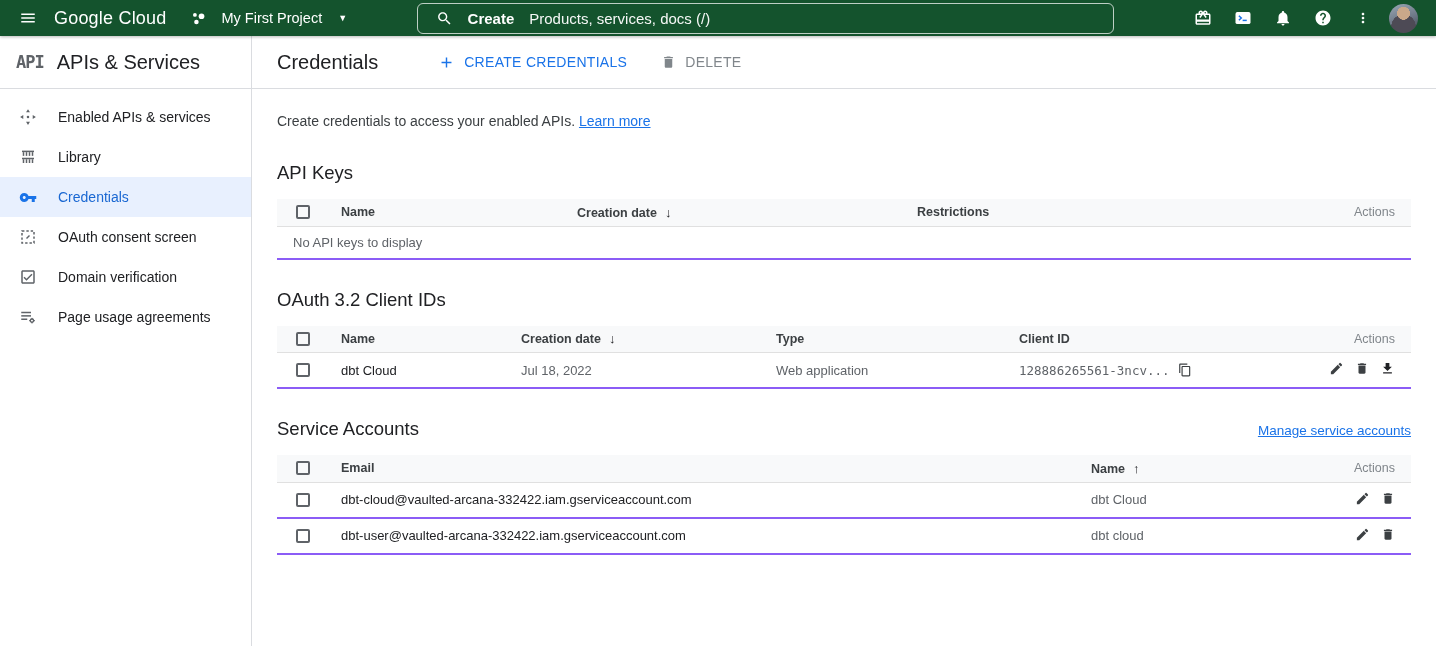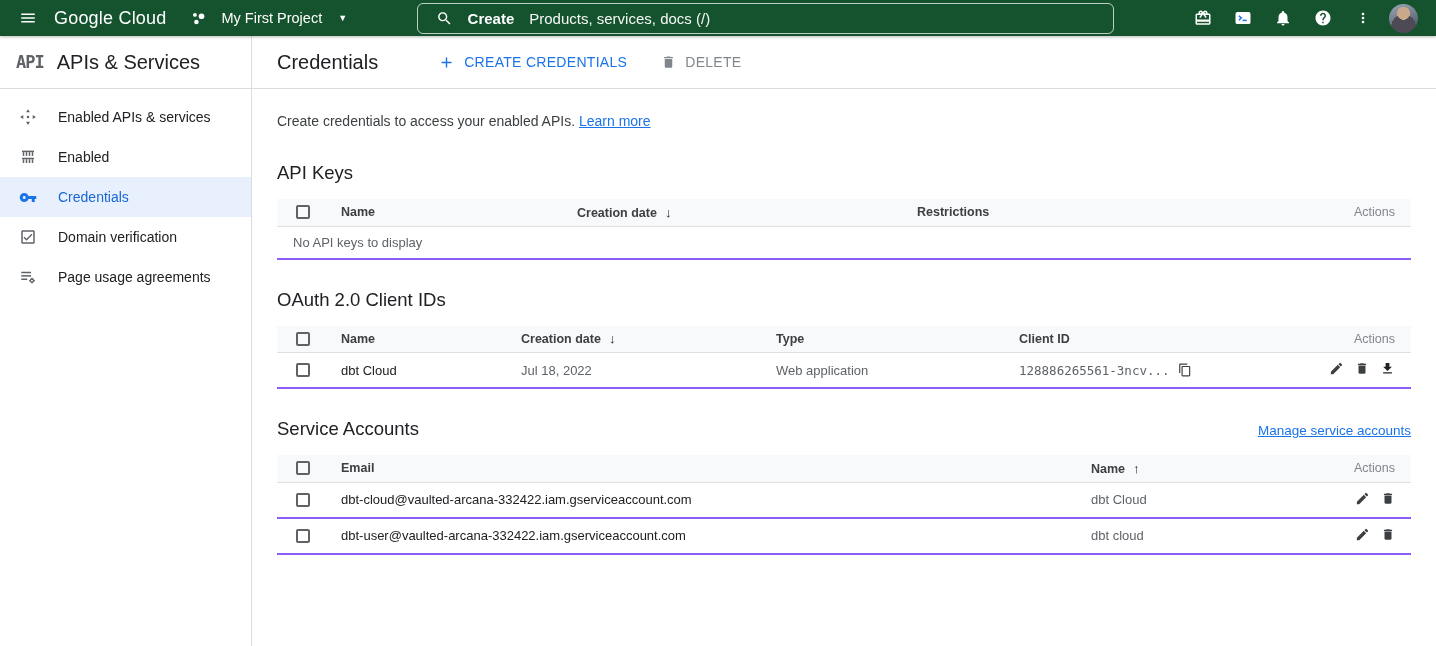--- a/index.html
+++ b/index.html
@@ -168,29 +168,38 @@
               <rect x="9" y="5.5" width="2" height="5"></rect>
               <rect x="13" y="5.5" width="2" height="5"></rect>
               <rect x="17" y="5.5" width="2" height="5"></rect>
               <rect x="4" y="13" width="16" height="2"></rect>
               <rect x="5" y="15" width="2" height="5"></rect>
               <rect x="9" y="15" width="2" height="5"></rect>
               <rect x="13" y="15" width="2" height="5"></rect>
               <rect x="17" y="15" width="2" height="5"></rect>
             </svg>
         </span>
-        <span>Enabled</span>
+        <span>Library</span>
       </div>
       <div class="nav-item selected">
         <span class="nicon">
           <svg width="19" height="19" viewBox="0 0 24 24" fill="currentColor">
               <path d="M12.65 10C11.83 7.67 9.61 6 7 6c-3.31 0-6 2.69-6 6s2.69 6 6 6c2.61 0 4.83-1.67 5.65-4H17v4h4v-4h2v-4H12.65zM7 14c-1.1 0-2-.9-2-2s.9-2 2-2 2 .9 2 2-.9 2-2 2z"></path>
             </svg>
         </span>
         <span>Credentials</span>
+      </div>
+      <div class="nav-item">
+        <span class="nicon">
+          <svg width="18" height="18" viewBox="0 0 24 24" fill="none" stroke="currentColor" stroke-width="2">
+              <rect x="4" y="4" width="16" height="16" stroke-dasharray="3.2 2.6"></rect>
+              <path d="M10 14l4-4" stroke-dasharray="none"></path>
+            </svg>
+        </span>
+        <span>OAuth consent screen</span>
       </div>
       <div class="nav-item">
         <span class="nicon">
           <svg width="18" height="18" viewBox="0 0 24 24" fill="currentColor">
               <path d="M19 3H5c-1.1 0-2 .9-2 2v14c0 1.1.9 2 2 2h14c1.1 0 2-.9 2-2V5c0-1.1-.9-2-2-2zm0 16H5V5h14v14zm-1.01-10l-1.41-1.42-6.59 6.59-2.58-2.57-1.42 1.41 4 3.99 8-8z"></path>
             </svg>
         </span>
         <span>Domain verification</span>
       </div>
       <div class="nav-item">
@@ -257,21 +266,21 @@
           </thead>
           <tbody>
             <tr>
               <td colspan="5" class="empty-msg" style="padding-left:16px">No API keys to display</td>
             </tr>
           </tbody>
         </table>
       </section>
 
       <section class="section">
-        <h2 class="sec-title">OAuth 2.0 Client IDs</h2>
+        <h2 class="sec-title">OAuth 3.2 Client IDs</h2>
         <table>
           <colgroup>
               <col style="width:56px">
               <col style="width:180px">
               <col style="width:255px">
               <col style="width:243px">
               <col>
               <col style="width:110px">
             </colgroup>
           <thead>

